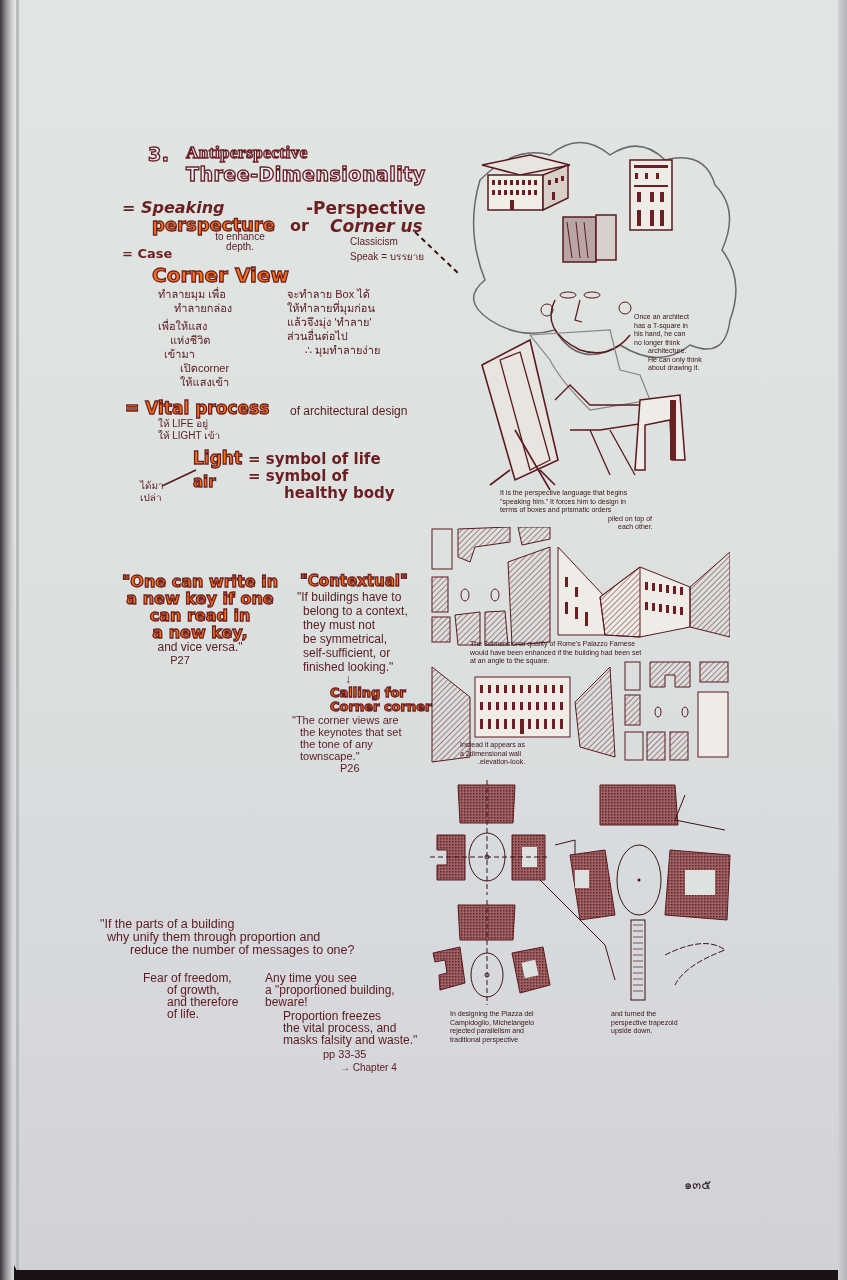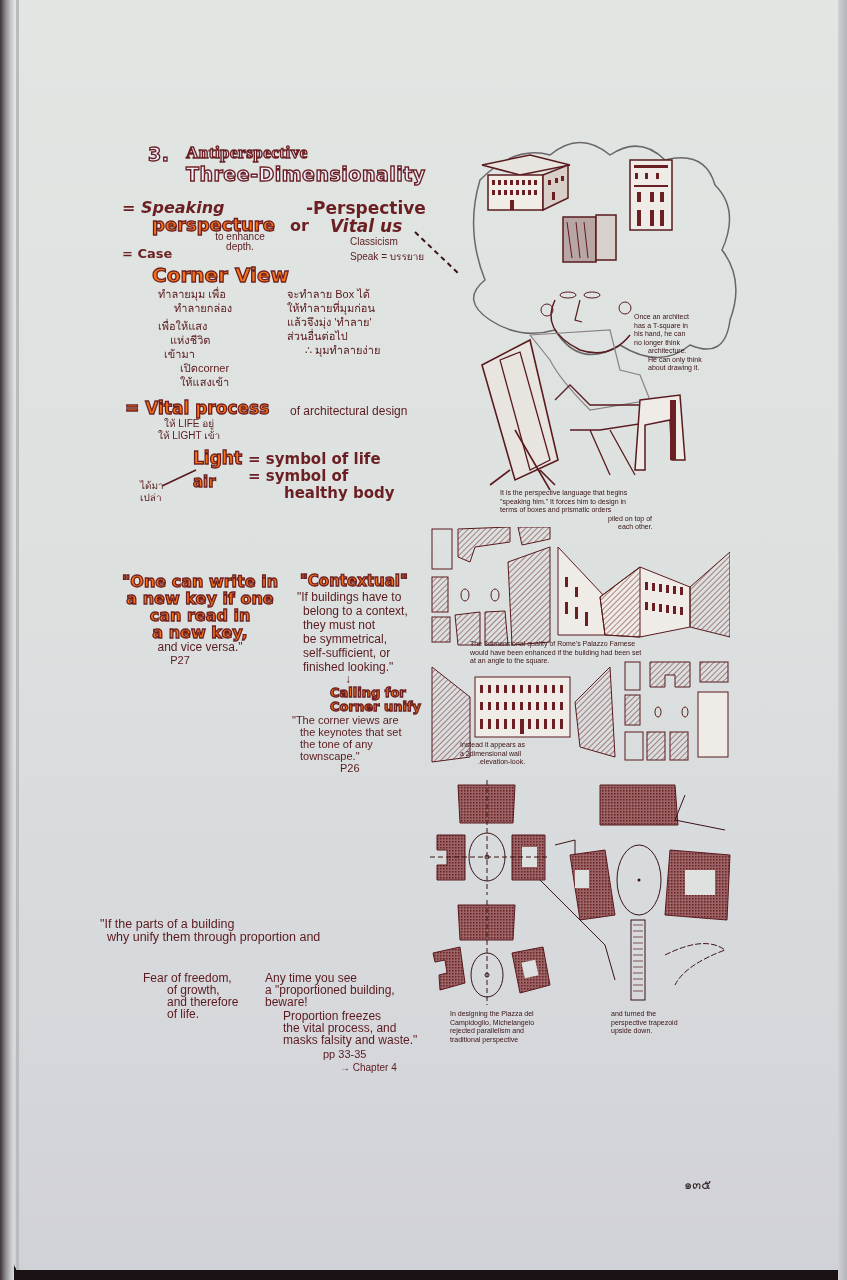--- a/index.html
+++ b/index.html
@@ -26,21 +26,21 @@
 
 <div class="abs title-num" style="left:148px;top:143px;font-size:19px;">3.</div>
 <div class="abs title-num" style="left:186px;top:143px;font-size:17px;font-family:Liberation Serif, serif;">Antiperspective</div>
 <div class="abs title-num" style="left:186px;top:163px;font-size:19px;">Three-Dimensionality</div>
 
 <div class="abs bold-hw" style="left:122px;top:198px;font-size:16px;font-style:italic;">= Speaking</div>
 <div class="abs outline" style="left:152px;top:214px;font-size:18px;">perspecture</div>
 <div class="abs bold-hw" style="left:290px;top:216px;font-size:16px;">or</div>
 <div class="abs hw" style="left:210px;top:232px;font-size:10px;width:60px;line-height:10px;text-align:center;">to enhance depth.</div>
 <div class="abs bold-hw" style="left:306px;top:198px;font-size:17px;">-Perspective</div>
-<div class="abs bold-hw" style="left:330px;top:216px;font-size:17px;font-style:italic;">Vital us</div>
+<div class="abs bold-hw" style="left:330px;top:216px;font-size:17px;font-style:italic;">Corner us</div>
 <div class="abs hw" style="left:350px;top:236px;font-size:10px;">Classicism</div>
 <div class="abs hw" style="left:350px;top:249px;font-size:10px;">Speak = บรรยาย</div>
 
 <svg style="left:410px;top:230px;" width="60" height="50">
   <line x1="5" y1="2" x2="50" y2="45" stroke="#3b1214" stroke-width="2" stroke-dasharray="5,4"></line>
 </svg>
 
 <div class="abs bold-hw" style="left:122px;top:246px;font-size:13px;">= Case</div>
 <div class="abs outline" style="left:152px;top:263px;font-size:20px;">Corner View</div>
 
@@ -56,21 +56,21 @@
 <div class="abs hw" style="left:287px;top:287px;font-size:11px;line-height:14px;width:160px;">
   <div>จะทำลาย Box ได้</div>
   <div>ให้ทำลายที่มุมก่อน</div>
   <div>แล้วจึงมุ่ง 'ทำลาย'</div>
   <div>ส่วนอื่นต่อไป</div>
   <div style="padding-left:18px">∴ มุมทำลายง่าย</div>
 </div>
 
 <div class="abs outline" style="left:125px;top:398px;font-size:17px;">= Vital process</div>
 <div class="abs hw" style="left:290px;top:404px;font-size:12px;">of architectural design</div>
-<div class="abs hw" style="left:158px;top:418px;font-size:10px;line-height:12px;text-align:center;">
+<div class="abs hw" style="left:158px;top:418px;font-size:10px;line-height:12px;">
   <div>ให้ LIFE อยู่</div>
   <div>ให้ LIGHT เข้า</div>
 </div>
 <div class="abs outline" style="left:193px;top:448px;font-size:17px;">Light</div>
 <div class="abs outline" style="left:193px;top:465px;font-size:15px;margin-top:8px;">air</div>
 <div class="abs bold-hw" style="left:248px;top:450px;font-size:15px;">= symbol of life</div>
 <div class="abs bold-hw" style="left:248px;top:467px;font-size:15px;">= symbol of</div>
 <div class="abs bold-hw" style="left:284px;top:484px;font-size:15px;">healthy body</div>
 <svg style="left:160px;top:468px;" width="40" height="20">
     <line x1="2" y1="18" x2="36" y2="2" stroke="#5a1a1e" stroke-width="1.5"></line>
@@ -92,33 +92,34 @@
   <div>"If buildings have to</div>
   <div style="padding-left:6px">belong to a context,</div>
   <div style="padding-left:6px">they must not</div>
   <div style="padding-left:6px">be symmetrical,</div>
   <div style="padding-left:6px">self-sufficient, or</div>
   <div style="padding-left:6px">finished looking."</div>
 </div>
 <div class="abs hw" style="left:345px;top:672px;font-size:12px;">↓</div>
 <div class="abs outline" style="left:330px;top:686px;font-size:13px;line-height:14px;">
   <div>Calling for</div>
-  <div>Corner unify</div>
+  <div>Corner corner</div>
 </div>
 <div class="abs hw" style="left:292px;top:714px;font-size:11px;line-height:12px;width:140px;">
   <div>"The corner views are</div>
   <div style="padding-left:8px">the keynotes that set</div>
   <div style="padding-left:8px">the tone of any</div>
   <div style="padding-left:8px">townscape."</div>
   <div style="padding-left:48px">P26</div>
 </div>
 
 <div class="abs hw" style="left:100px;top:918px;font-size:12.5px;line-height:13px;width:340px;">
   <div>"If the parts of a building</div>
   <div style="padding-left:7px">why unify them through proportion and</div>
+  <div style="padding-left:30px">reduce the number of messages to one?</div>
 </div>
 <div class="abs hw" style="left:143px;top:972px;font-size:12px;line-height:12px;">
   <div>Fear of freedom,</div>
   <div style="padding-left:24px">of growth,</div>
   <div style="padding-left:24px">and therefore</div>
   <div style="padding-left:24px">of life.</div>
 </div>
 <div class="abs hw" style="left:265px;top:972px;font-size:12px;line-height:12px;">
   <div>Any time you see</div>
   <div>a "proportioned building,</div>

